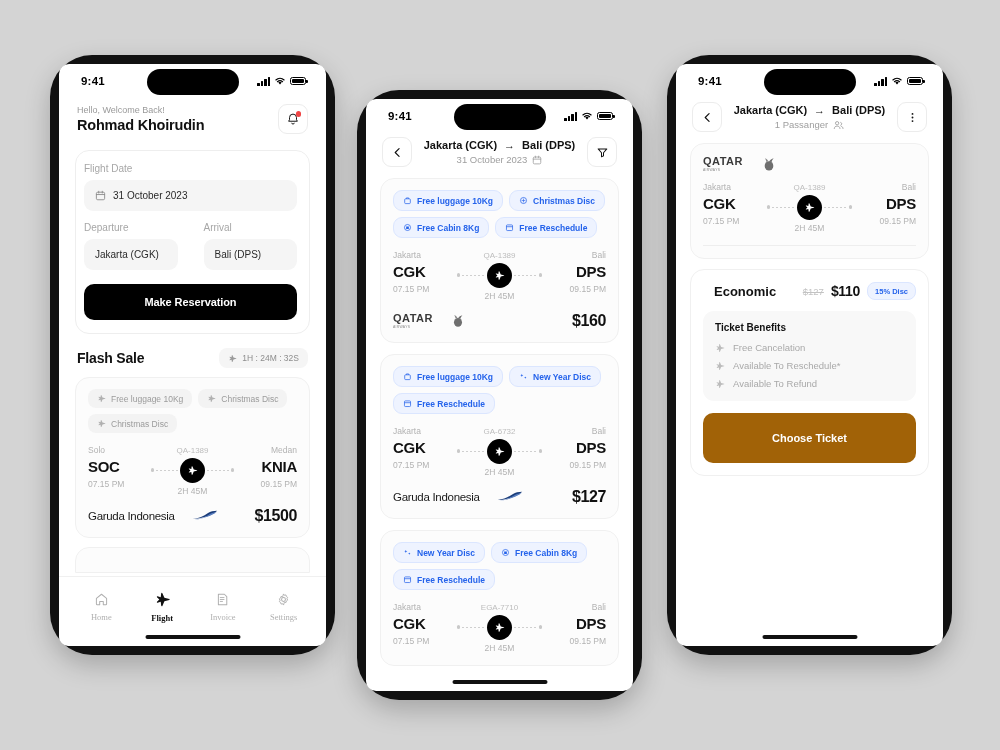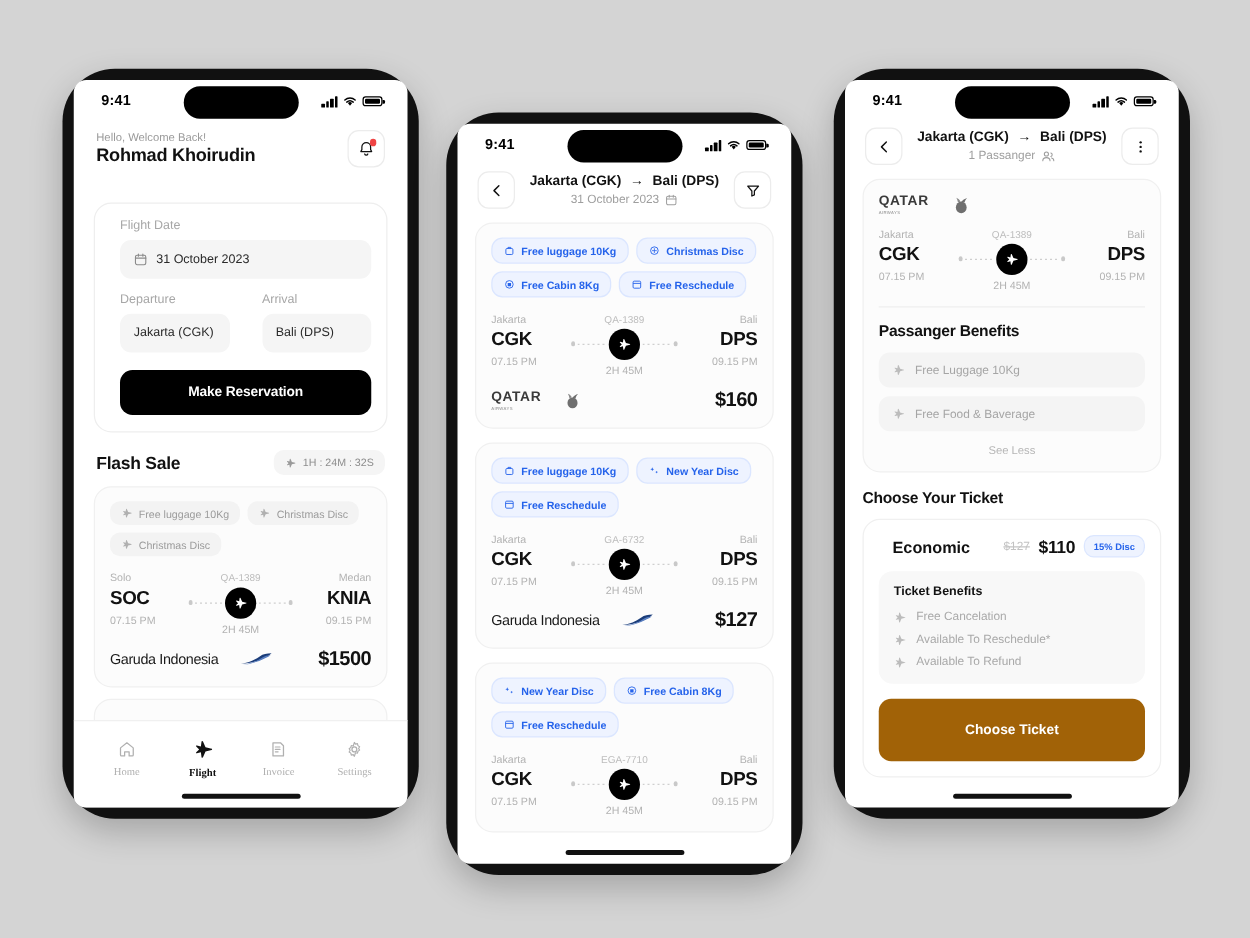--- a/index.html
+++ b/index.html
@@ -70,22 +70,22 @@
   }
   .p1-hello { font-size: 9px; color: #9a9a9a; margin-bottom: 2px; }
   .p1-name { font-size: 14.5px; font-weight: bold; color: #111; letter-spacing: -.2px; }
   .bell-btn { position: relative; }
   .bell-dot {
     position: absolute; width: 5.5px; height: 5.5px; background: #ef4444;
     border-radius: 50%; top: 6px; right: 6px;
   }
 
   .p1-form {
-    margin: 28px 16px 0 16px; border: 1px solid #eeeeee; border-radius: 14px;
-    padding: 12px 12px 13px 20px; background: #fff;
+    margin: 16px 16px 0 16px; border: 1px solid #eeeeee; border-radius: 14px;
+    padding: 12px 12px 13px 8px; background: #fff;
   }
   .f-label { font-size: 10px; color: #a7a7a7; margin-bottom: 6px; }
   .f-field {
     background: #f5f5f5; border-radius: 9px; height: 31px;
     display: flex; align-items: center; gap: 7px; padding: 0 11px;
     font-size: 10px; color: #2a2a2a;
   }
   .f-row { display: flex; gap: 26px; margin-top: 11px; }
   .f-col { flex: 1; min-width: 0; }
   .btn-dark {
@@ -742,43 +742,22 @@
           </div>
           <div class="rt-side right">
             <div class="rt-city">Bali</div>
             <div class="rt-code">DPS</div>
             <div class="rt-time">09.15 PM</div>
           </div>
         </div>
 
         <div class="divider"></div>
 
-        <div style="margin-top:12px">
-          <div class="sec-title">Passanger Benefits</div>
-          <div style="margin-top:10px;display:flex;flex-direction:column;gap:7px">
-            <div class="ben-item">
-              <svg width="10" height="10" viewBox="0 0 16 16">
-                  <path d="M14.4 7.6L9.8 6.4 7.9 2a.6.6 0 00-1.1.1l-.5 3.7-3-.8a.5.5 0 00-.5.8l2.2 2.2-2.2 2.2a.5.5 0 00.5.8l3-.8.5 3.7a.6.6 0 001.1.1l1.9-4.4 4.6-1.2a.6.6 0 000-1.1z" fill="#bcbcbc"></path>
-                </svg>
-              <span>Free Luggage 10Kg</span>
-            </div>
-            <div class="ben-item">
-              <svg width="10" height="10" viewBox="0 0 16 16">
-                  <path d="M14.4 7.6L9.8 6.4 7.9 2a.6.6 0 00-1.1.1l-.5 3.7-3-.8a.5.5 0 00-.5.8l2.2 2.2-2.2 2.2a.5.5 0 00.5.8l3-.8.5 3.7a.6.6 0 001.1.1l1.9-4.4 4.6-1.2a.6.6 0 000-1.1z" fill="#bcbcbc"></path>
-                </svg>
-              <span>Free Food &amp; Baverage</span>
-            </div>
-          </div>
-          <div class="see-less">See Less</div>
-        </div>
-      </div>
-
-      <div style="margin:13px 14px 0 14px">
-        <div class="sec-title">Choose Your Ticket</div>
-      </div>
+      </div>
+
 
       <div class="ticket-card">
         <div class="tk-head">
           <div class="tk-class">Economic</div>
           <div class="tk-prices">
             <span class="tk-old">$127</span>
             <span class="tk-new">$110</span>
             <span class="tk-disc">15% Disc</span>
           </div>
         </div>

